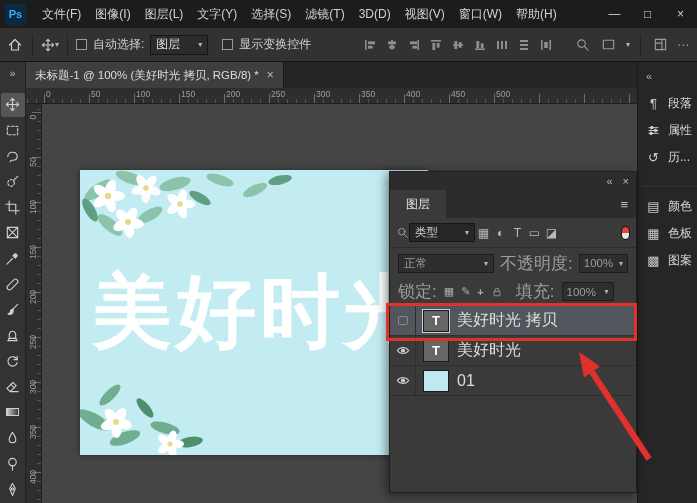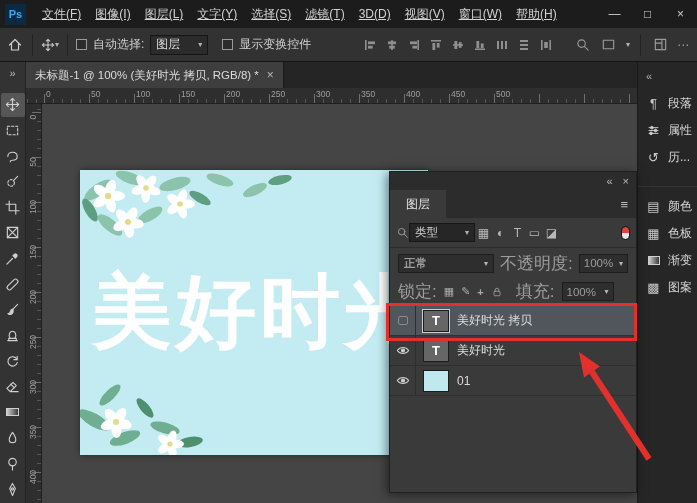--- a/index.html
+++ b/index.html
@@ -3,21 +3,21 @@
 <meta charset="utf-8">
 <style>
 *{box-sizing:border-box;margin:0;padding:0;}
 html,body{background:#101010;}
 body{font-family:"Liberation Sans","DejaVu Sans",sans-serif;}
 .app{position:relative;width:697px;height:503px;background:#454545;overflow:hidden;color:#d6d6d6;font-size:12px;}
 
 
 .titlebar{position:absolute;left:0;top:0;width:697px;height:28px;background:#1c1c1c;display:flex;align-items:center;z-index:30;}
 .ps-logo{width:21px;height:21px;margin:0 9px 0 5px;background:#0a2a44;color:#43a8f0;font-size:11px;font-weight:bold;display:flex;align-items:center;justify-content:center;border-radius:0;}
-.menus{display:flex;text-decoration:underline;}
+.menus{display:flex;}
 .menu-item{padding:0 7px;font-size:12px;color:#d2d2d2;line-height:28px;white-space:nowrap;}
 .win-controls{margin-left:auto;display:flex;height:28px;}
 .win-btn{width:33px;text-align:center;color:#cfcfcf;font-size:12px;line-height:28px;}
 
 
 .optionsbar{position:absolute;left:0;top:28px;width:697px;height:34px;background:#323232;border-bottom:1px solid #141414;display:flex;align-items:center;gap:6px;padding:0 6px;z-index:29;}
 .opt-sep{width:1px;height:22px;background:#232323;margin:0 2px;}
 .icon-btn{display:inline-flex;align-items:center;justify-content:center;min-width:18px;height:24px;}
 .chk{width:11px;height:11px;border:1px solid #9a9a9a;background:#2b2b2b;display:inline-block;}
 .opt-label{color:#cfcfcf;font-size:12px;white-space:nowrap;}
@@ -58,34 +58,34 @@
 .layers-panel{position:absolute;left:389px;top:171px;width:248px;height:322px;background:#3a3a3a;border:1px solid #202020;box-shadow:-2px 2px 10px rgba(0,0,0,.5);z-index:20;display:flex;flex-direction:column;}
 .panel-topbar{height:18px;background:#2c2c2c;display:flex;align-items:center;justify-content:flex-end;gap:10px;padding:0 7px;color:#bdbdbd;font-size:11px;}
 .panel-tabs{height:28px;background:#2c2c2c;display:flex;align-items:stretch;}
 .panel-tab{padding:0 16px;background:#3a3a3a;color:#e3e3e3;font-size:12px;display:flex;align-items:center;}
 .panel-menu{margin-left:auto;display:flex;align-items:center;padding-right:8px;color:#bdbdbd;font-size:13px;}
 .filter-row{height:30px;display:flex;align-items:center;padding:0 6px;border-bottom:1px solid #2d2d2d;}
 .type-select{width:66px;height:19px;background:#262626;border:1px solid #171717;display:inline-flex;align-items:center;justify-content:space-between;padding:0 5px;color:#cfcfcf;font-size:11.5px;}
 .filter-ic{width:17px;text-align:center;color:#b8b8b8;font-size:12px;}
 .filter-toggle{margin-left:auto;width:9px;height:14px;border-radius:5px;background:linear-gradient(#e0443a 50%,#e8e8e8 50%);border:1px solid #141414;}
 .blend-row{height:30px;display:flex;align-items:center;gap:6px;padding:0 8px;}
-.blend-select{width:102px;height:19px;border:1px solid #1d1d1d;background:#2e2e2e;display:inline-flex;align-items:center;justify-content:space-between;padding:0 5px;color:#9d9d9d;font-size:11.5px;font-weight:bold;}
+.blend-select{width:102px;height:19px;border:1px solid #1d1d1d;background:#2e2e2e;display:inline-flex;align-items:center;justify-content:space-between;padding:0 5px;color:#9d9d9d;font-size:11.5px;}
 .small-select{width:52px;height:19px;border:1px solid #1d1d1d;background:#2e2e2e;display:inline-flex;align-items:center;justify-content:space-between;padding:0 4px;color:#9d9d9d;font-size:11.5px;}
 .dim-label{color:#9d9d9d;font-size:17px;white-space:nowrap;}
 .lock-row{height:28px;display:flex;align-items:center;gap:7px;padding:0 8px;border-bottom:1px solid #2d2d2d;}
 .lock-ic{color:#a8a8a8;font-size:11px;display:inline-flex;align-items:center;}
 .layer-row{height:30px;display:flex;align-items:center;border-bottom:1px solid #2f2f2f;background:#3a3a3a;}
 .layer-row.selected{background:#50565b;}
 .eye-cell{width:26px;height:100%;border-right:1px solid #2e2e2e;display:flex;align-items:center;justify-content:center;}
 .eye-off{width:10px;height:9px;border:1px solid #8a8a8a;border-radius:2px;}
 .thumb{width:26px;height:22px;margin:0 8px 0 7px;border:1px solid #1c1c1c;display:flex;align-items:center;justify-content:center;font-size:13px;font-weight:bold;color:#fff;background:#666;}
 .thumb.sel{outline:1px solid #cfcfcf;}
 .thumb.img{background:#bfe9ef;}
 .thumb.bg{background:#ffffff;}
-.layer-name{font-size:12px;color:#dcdcdc;white-space:nowrap;}
+.layer-name{font-size:16px;color:#dcdcdc;white-space:nowrap;}
 .row-lock{margin-left:auto;margin-right:10px;display:flex;align-items:center;}
 .panel-fill{flex:1;background:#3a3a3a;}
 
 
 .right-strip{position:absolute;left:637px;top:62px;width:60px;height:441px;background:#262626;border-left:1px solid #1a1a1a;z-index:6;padding-top:8px;}
 .strip-collapse{color:#b5b5b5;font-size:11px;padding:0 0 8px 8px;}
 .strip-item{height:27px;display:flex;align-items:center;gap:7px;padding-left:8px;}
 .strip-icon{width:15px;text-align:center;color:#c9c9c9;font-size:13px;display:inline-flex;justify-content:center;align-items:center;}
 .strip-label{font-size:12px;color:#d6d6d6;white-space:nowrap;}
 .strip-gap{height:16px;border-bottom:1px solid #333;margin-bottom:6px;}
@@ -567,26 +567,20 @@
     <div class="strip-gap"></div>
     <div class="strip-item">
       <span class="strip-icon">▤</span>
       <span class="strip-label">颜色</span>
     </div>
     <div class="strip-item">
       <span class="strip-icon">▦</span>
       <span class="strip-label">色板</span>
     </div>
     <div class="strip-item">
-      <span class="strip-icon">
-          <span class="grad-chip" style="width:12px;height:9px;"></span>
-        </span>
-      <span class="strip-label">渐变</span>
-    </div>
-    <div class="strip-item">
       <span class="strip-icon">▩</span>
       <span class="strip-label">图案</span>
     </div>
   </div>
 
   <div class="anno-rect"></div>
   <svg class="anno-arrow" viewBox="0 0 697 503">
     <line x1="649" y1="459" x2="592" y2="372" stroke="#e2312d" stroke-width="6"></line>
     <polygon points="579,352 600,366.5 584,377.5" fill="#e2312d"></polygon>
   </svg>

